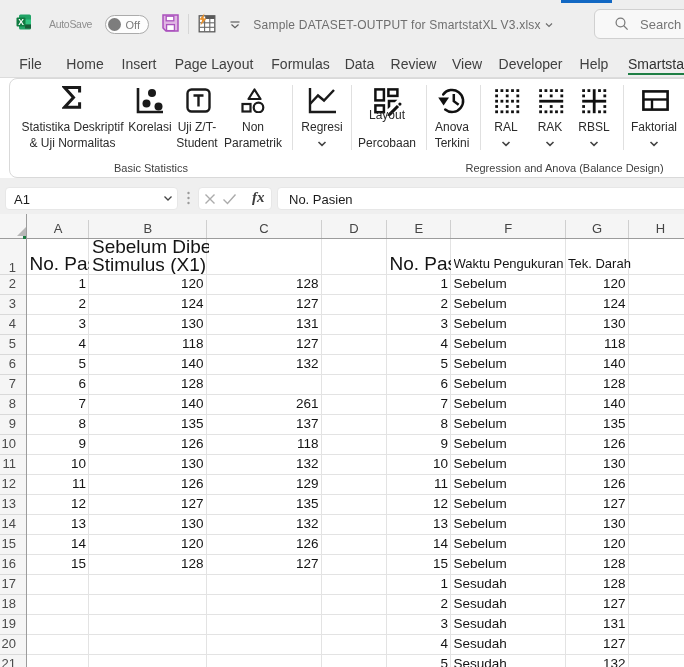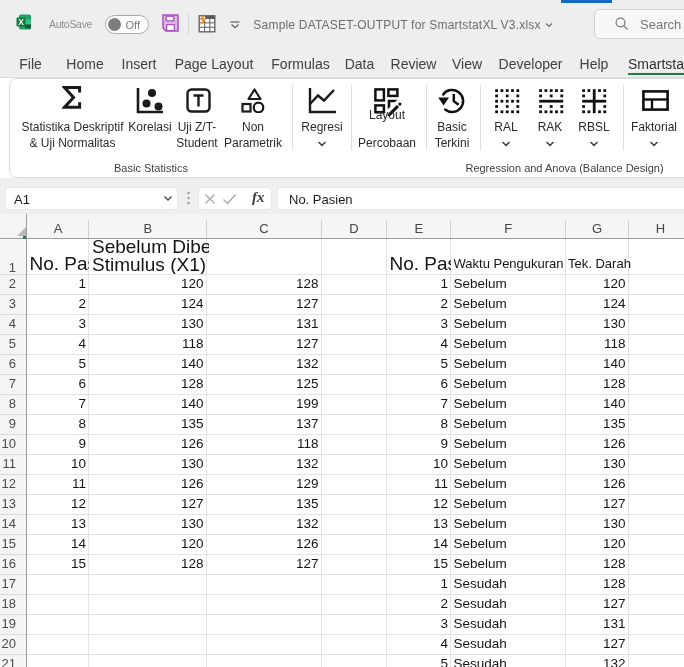--- a/index.html
+++ b/index.html
@@ -171,21 +171,21 @@
 <path d="M23.9 17.9 L26.1 20.1 L17.5 28.7 L14.4 28.9 L15.3 26.5 Z" fill="#111"></path>
 <circle cx="26.9" cy="17.1" r="1.6" fill="#111"></circle>
 </svg>
 <div class="rlbl" style="left:387px;top:108px">Layout</div>
 <div class="rlbl" style="left:387px;top:135.7px">Percobaan</div>
 <svg class="icon" style="left:437px;top:87px" width="30" height="28" viewBox="0 0 30 28">
 <path d="M8.2 22.5 A11 11 0 1 0 6.2 7.5" fill="none" stroke="#111" stroke-width="2.5" stroke-linecap="round"></path>
 <path d="M1.2 10.6 L12 10.6 L6.6 18.4 Z" fill="#111"></path>
 <path d="M16.8 7 L16.8 14.2 L21.6 17.8" fill="none" stroke="#111" stroke-width="2.5"></path>
 </svg>
-<div class="rlbl" style="left:452px;top:120px">Basic</div>
+<div class="rlbl" style="left:452px;top:120px">Anova</div>
 <div class="rlbl" style="left:452px;top:135.7px">Terkini</div>
 <svg class="icon" style="left:494px;top:88px" width="26" height="26" viewBox="0 0 26 26">
       <rect x="1.2" y="1.2" width="2.8" height="2.8" fill="#111"></rect>
       <rect x="6.5" y="1.2" width="2.8" height="2.8" fill="#111"></rect>
       <rect x="11.8" y="1.2" width="2.8" height="2.8" fill="#111"></rect>
       <rect x="17.1" y="1.2" width="2.8" height="2.8" fill="#111"></rect>
       <rect x="22.4" y="1.2" width="2.8" height="2.8" fill="#111"></rect>
       <rect x="1.2" y="6.5" width="2.8" height="2.8" fill="#111"></rect>
       <rect x="11.8" y="6.5" width="2.8" height="2.8" fill="#111"></rect>
       <rect x="22.4" y="6.5" width="2.8" height="2.8" fill="#111"></rect>
@@ -315,27 +315,26 @@
 <div class="ct" style="left:453.5px;top:333.0px;width:112.0px;height:20px">Sebelum</div>
 <div class="cn" style="left:565.5px;top:333.0px;width:60.0px;height:20px">118</div>
 <div class="cn" style="left:27px;top:353.0px;width:59px;height:20px">5</div>
 <div class="cn" style="left:89px;top:353.0px;width:114.5px;height:20px">140</div>
 <div class="cn" style="left:206.5px;top:353.0px;width:112.0px;height:20px">132</div>
 <div class="cn" style="left:386.5px;top:353.0px;width:61.5px;height:20px">5</div>
 <div class="ct" style="left:453.5px;top:353.0px;width:112.0px;height:20px">Sebelum</div>
 <div class="cn" style="left:565.5px;top:353.0px;width:60.0px;height:20px">140</div>
 <div class="cn" style="left:27px;top:373.0px;width:59px;height:20px">6</div>
 <div class="cn" style="left:89px;top:373.0px;width:114.5px;height:20px">128</div>
-<div class="cn" style="left:206.5px;top:373.0px;width:112.0px;height:20px">125</div>
 <div class="cn" style="left:386.5px;top:373.0px;width:61.5px;height:20px">6</div>
 <div class="ct" style="left:453.5px;top:373.0px;width:112.0px;height:20px">Sebelum</div>
 <div class="cn" style="left:565.5px;top:373.0px;width:60.0px;height:20px">128</div>
 <div class="cn" style="left:27px;top:393.0px;width:59px;height:20px">7</div>
 <div class="cn" style="left:89px;top:393.0px;width:114.5px;height:20px">140</div>
-<div class="cn" style="left:206.5px;top:393.0px;width:112.0px;height:20px">199</div>
+<div class="cn" style="left:206.5px;top:393.0px;width:112.0px;height:20px">261</div>
 <div class="cn" style="left:386.5px;top:393.0px;width:61.5px;height:20px">7</div>
 <div class="ct" style="left:453.5px;top:393.0px;width:112.0px;height:20px">Sebelum</div>
 <div class="cn" style="left:565.5px;top:393.0px;width:60.0px;height:20px">140</div>
 <div class="cn" style="left:27px;top:413.0px;width:59px;height:20px">8</div>
 <div class="cn" style="left:89px;top:413.0px;width:114.5px;height:20px">135</div>
 <div class="cn" style="left:206.5px;top:413.0px;width:112.0px;height:20px">137</div>
 <div class="cn" style="left:386.5px;top:413.0px;width:61.5px;height:20px">8</div>
 <div class="ct" style="left:453.5px;top:413.0px;width:112.0px;height:20px">Sebelum</div>
 <div class="cn" style="left:565.5px;top:413.0px;width:60.0px;height:20px">135</div>
 <div class="cn" style="left:27px;top:433.0px;width:59px;height:20px">9</div>

